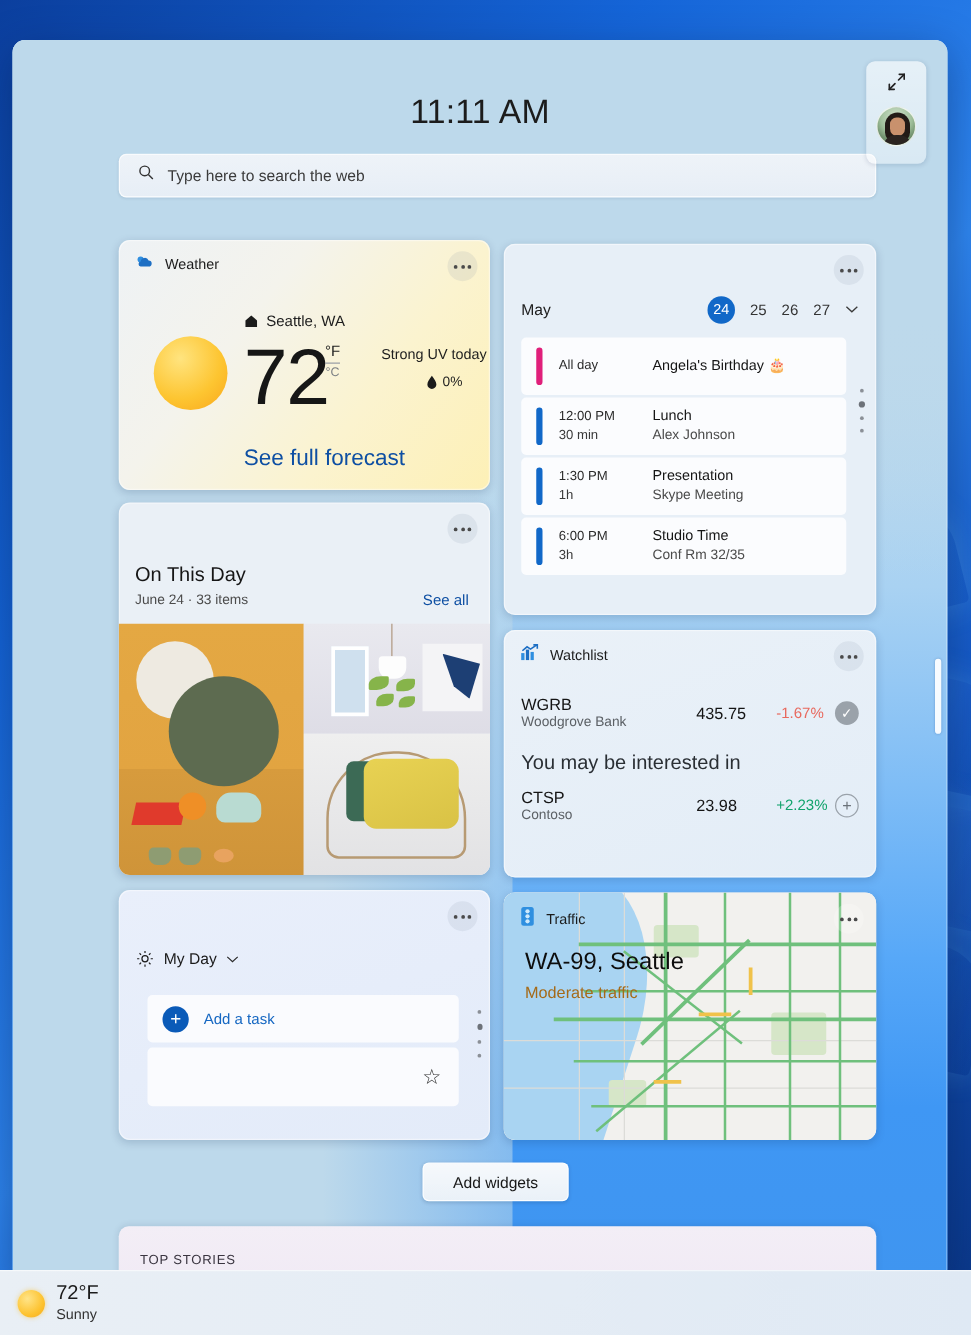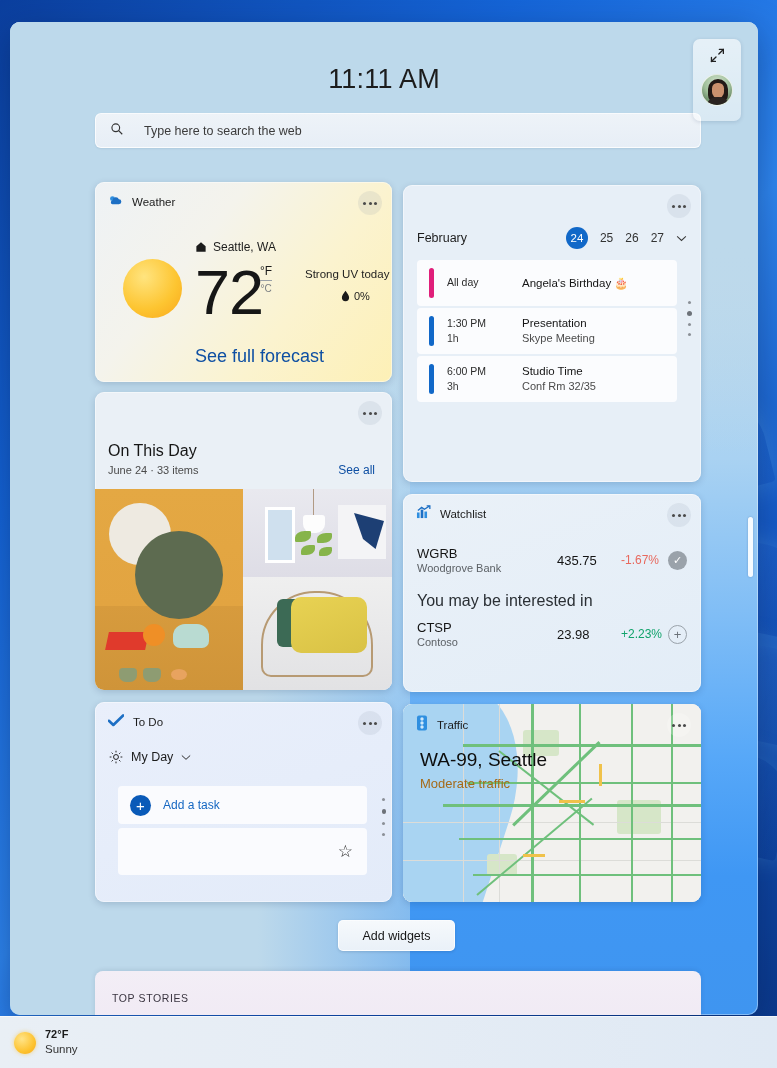--- a/index.html
+++ b/index.html
@@ -32,26 +32,26 @@
     border-top:1px solid rgba(255,255,255,.6);
     display:flex; align-items:center;
   }
   #tb-weather{ display:flex; align-items:center; gap:9px; padding:0 14px; height:100%; }
   #tb-sun{
     width:22px;height:22px;border-radius:50%;
     background:radial-gradient(circle at 36% 32%,#ffe488,#fdc22e 62%,#f6a81b);
     box-shadow:0 0 4px rgba(250,190,40,.55);
   }
   #tb-text{ line-height:1.25; }
-  #tb-temp{ font-size:11px; color:#1b1b1b; font-weight:700; }
+  #tb-temp{ font-size:16px; color:#1b1b1b; font-weight:400; }
   #tb-cond{ font-size:11.5px; color:#333; }
 
   
   #board{
-    position:absolute; left:10px; top:22px; width:748px; height:993px;
+    position:absolute; left:10px; top:32px; width:748px; height:993px;
     border-radius:10px;
     background:linear-gradient(180deg,
         #bcd8ea 0%, #bcd9ec 26%, #a9d2f2 44%,
         #7fbdf6 60%, #57a8f8 74%, #3f97f4 86%, #3f95f0 100%);
     box-shadow:0 10px 34px rgba(0,20,60,.38), 0 0 0 1px rgba(255,255,255,.36) inset;
     overflow:hidden;
   }
   
   #board::after{
     content:""; position:absolute; inset:0; pointer-events:none;
@@ -79,21 +79,21 @@
     font-size:27px; color:#1c1c1c; letter-spacing:.2px;
   }
   #searchbar{
     position:absolute; left:85px; top:91px; width:606px; height:35px;
     background:linear-gradient(180deg,#eef3f8,#e7eef6);
     border:1px solid rgba(255,255,255,.75);
     border-radius:6px;
     display:flex; align-items:center; gap:10px; padding:0 14px;
     box-shadow:0 1px 2px rgba(0,30,70,.08);
   }
-  #searchbar .ph{ font-size:12.5px; color:#3b3b3b;margin-left:10px; }
+  #searchbar .ph{ font-size:12.5px; color:#3b3b3b; }
 
   #toprightbox{
     position:absolute; right:17px; top:17px; width:48px; height:82px;
     border-radius:7px;
     background:linear-gradient(180deg,rgba(255,255,255,.62),rgba(255,255,255,.42));
     box-shadow:0 1px 4px rgba(0,30,70,.14);
     display:flex; flex-direction:column; align-items:center; padding-top:8px; gap:6px;
   }
   #avatar{
     width:32px;height:32px;border-radius:50%;
@@ -353,40 +353,51 @@
       <div class="forecast">See full forecast</div>
     </div>
 
     <div class="card" id="w-cal">
       <div class="dots">
           <s></s>
           <s></s>
           <s></s>
         </div>
 
-      <div class="month">February</div>
+      <div class="month">May</div>
       <div class="days">
         <span class="day sel">24</span>
         <span class="day">25</span>
         <span class="day">26</span>
         <span class="day">27</span>
         <span class="chev">
           <svg width="11" height="7" viewBox="0 0 12 8" fill="none" stroke="#3a3a3a" stroke-width="1.2">
               <path d="M1 1.6 6 6.2 11 1.6"></path>
             </svg>
         </span>
       </div>
 
       <div class="evlist">
         <div class="ev">
           <div class="bar" style="background:#e01f7a"></div>
           <div class="evtime">
               <b>All day</b>
             </div>
           <div class="evtitle"><span>Angela's Birthday 🎂</span></div>
+        </div>
+        <div class="ev">
+          <div class="bar" style="background:#1168c8"></div>
+          <div class="evtime">
+            <b>12:00 PM</b>
+            <i>30 min</i>
+          </div>
+          <div class="evtitle">
+            <span>Lunch</span>
+            <i>Alex Johnson</i>
+          </div>
         </div>
         <div class="ev">
           <div class="bar" style="background:#1168c8"></div>
           <div class="evtime">
             <b>1:30 PM</b>
             <i>1h</i>
           </div>
           <div class="evtitle">
             <span>Presentation</span>
             <i>Skype Meeting</i>
@@ -493,28 +504,20 @@
           <div class="sym">CTSP</div>
           <div class="co">Contoso</div>
         </div>
         <div class="price">23.98</div>
         <div class="pct" style="color:#10a36b">+2.23%</div>
         <div class="act" style="border:1px solid #9aa2aa;color:#6b7279;font-size:13px;">+</div>
       </div>
     </div>
 
     <div class="card" id="w-todo">
-      <div class="whead">
-        <span>
-          <svg width="16" height="13" viewBox="0 0 18 14">
-              <path d="M1 7.4 6 12 17 1.4" fill="none" stroke="#1d6fc4" stroke-width="3" stroke-linecap="round" stroke-linejoin="round"></path>
-            </svg>
-        </span>
-        <span class="wname">To Do</span>
-      </div>
       <div class="dots">
           <s></s>
           <s></s>
           <s></s>
         </div>
 
       <div class="myday">
         <svg width="14" height="14" viewBox="0 0 16 16" stroke="#1b1b1b" stroke-width="1.1" fill="none">
           <circle cx="8" cy="8" r="2.8"></circle>
           <path d="M8 .8v2M8 13.2v2M.8 8h2M13.2 8h2M3 3l1.4 1.4M11.6 11.6 13 13M13 3l-1.4 1.4M4.4 11.6 3 13"></path>

